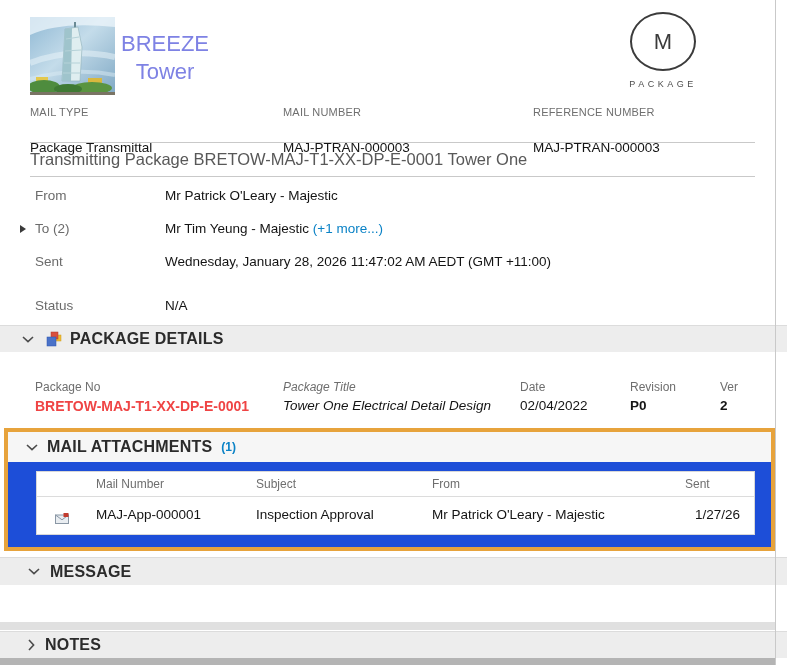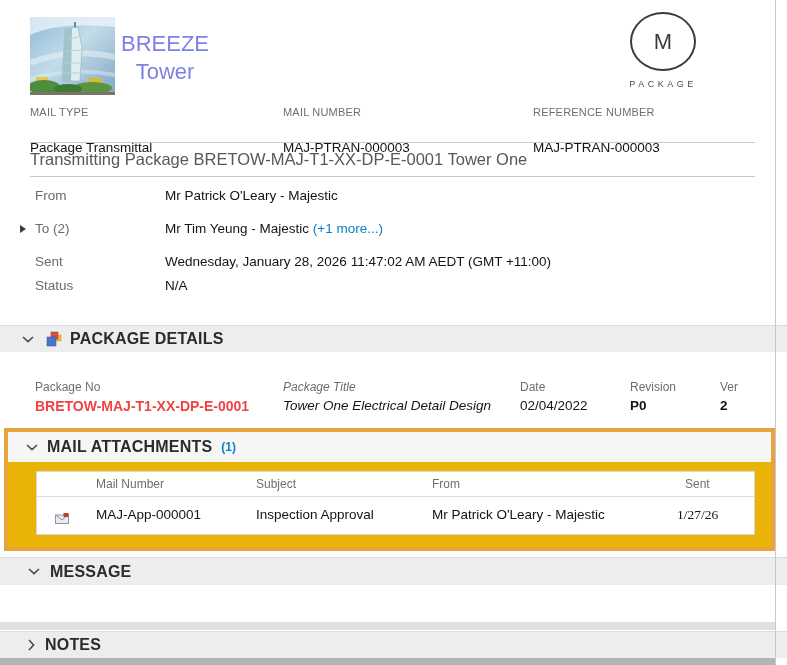--- a/index.html
+++ b/index.html
@@ -22,21 +22,21 @@
   .f1{left:30px;} .f2{left:283px;} .f3{left:533px;}
   .lbl{font-size:11px;color:#6f6f6f;letter-spacing:.2px;}
   .fval{font-size:13.5px;color:#141414;margin-top:22px;}
 
   .rule{height:1px;background:#c9c9c9;left:30px;width:725px;}
   .rule1{top:142px;} .rule2{top:176px;}
   .subject{left:30px;top:150px;font-size:16.5px;color:#585858;}
 
   
   .metarow{position:absolute;left:0;height:18px;width:760px;}
-  .r-from{top:188px;} .r-to{top:221px;} .r-sent{top:254px;} .r-status{top:278px;}
+  .r-from{top:188px;} .r-to{top:221px;} .r-sent{top:254px;} .r-status{top:298px;}
   .mlabel{position:absolute;left:35px;font-size:13.5px;color:#6b6b6b;}
   .mvalue{position:absolute;left:165px;font-size:13.5px;color:#141414;}
   .tri{position:absolute;left:20px;top:4px;width:0;height:0;
       border-left:6px solid #3a3a3a;border-top:4px solid transparent;border-bottom:4px solid transparent;}
   .morelink{color:#0A82C6;cursor:pointer;}
 
   
   .band{left:0;width:775px;background:#ededed;border-top:1px solid #dcdcdc;
       display:flex;align-items:center;cursor:pointer;}
   .sect-title{font-size:16px;font-weight:bold;color:#2b2b2b;letter-spacing:.2px;}
@@ -51,31 +51,31 @@
 
   
   .pcol{position:absolute;top:380px;}
   .p1{left:35px;} .p2{left:283px;font-style:italic;} .p3{left:520px;} .p4{left:630px;} .p5{left:720px;}
   .plabel{font-size:12px;color:#6e6e6e;}
   .pval{font-size:13.5px;color:#141414;margin-top:4px;}
   .pkg-link{font-size:14px;font-weight:bold;color:#ef4444;cursor:pointer;}
   .bold{font-weight:bold;}
 
   
-  .att-box{left:4px;top:428px;width:763px;height:115px;border:4px solid #E7A33C;background:#eab308;}
+  .att-box{left:4px;top:428px;width:763px;height:115px;border:4px solid #E7A33C;background:#1d4ed8;}
   .att-head{position:absolute;left:0;top:0;right:0;height:30px;background:#f6f6f6;
       display:flex;align-items:center;padding-left:18px;gap:9px;cursor:pointer;}
   .att-count{font-size:12px;font-weight:bold;color:#0A82C6;}
   .att-table{position:absolute;left:28px;top:39px;width:717px;height:62px;
       border:1px solid #d8d8d8;background:#fff;}
   .att-thead{position:relative;height:24px;border-bottom:1px solid #dcdcdc;}
   .att-th{position:absolute;top:0;line-height:24px;font-size:12px;color:#6e6e6e;}
   .att-row{position:relative;height:36px;}
   .att-td{position:absolute;top:0;line-height:36px;font-size:13.5px;color:#141414;}
-  .c1{left:59px;} .c2{left:219px;} .c3{left:395px;} .c4h{left:648px;} .c4{left:640px;font-family:Liberation Serif, serif;}
+  .c1{left:59px;} .c2{left:219px;} .c3{left:395px;} .c4h{left:648px;} .c4{left:658px;}
   .env{position:absolute;left:18px;top:13px;}
 
   .chev{display:block;}
 </style>
 </head>
 <body>
 
 <div class="abs logo">
   <svg width="85" height="78" viewBox="0 0 85 78">
     <defs>

